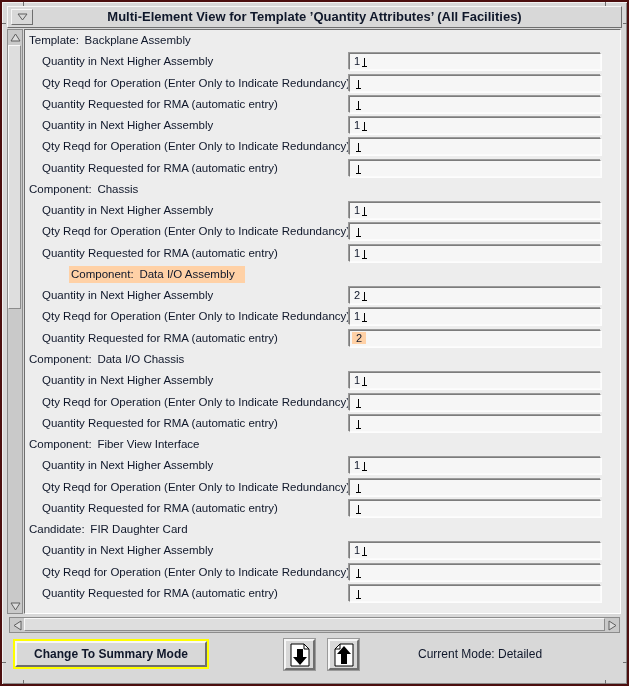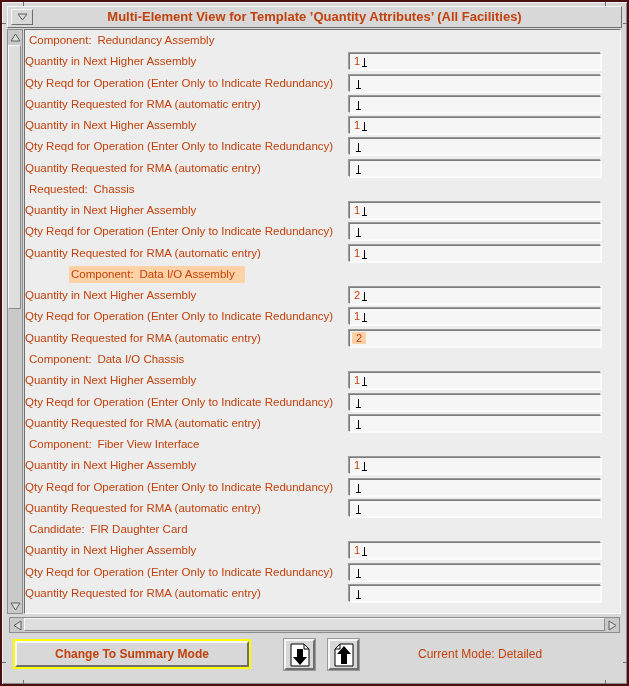--- a/index.html
+++ b/index.html
@@ -5,21 +5,21 @@
   :root{
     --frame:#d8d8d8; --content:#ededed; --fieldbg:#f6f6f6;
     --hl:#ffd1a6; --yellow:#ffff00; --maroon:#4c0e0e;
     --trough:#c9c9c9; --bevel-l:#f6f6f6; --bevel-d:#6f6f6f;
   }
   html,body{margin:0;padding:0;background:#8f8f8f;}
   .window{
     position:relative;width:629px;height:686px;box-sizing:border-box;
     background:var(--frame);border:2px solid var(--maroon);
     box-shadow:inset 1px 1px 0 #f2f2f2, inset -1px -1px 0 #8a8a8a;
-    font-family:"Liberation Sans",sans-serif;color:#c2410c;overflow:hidden;text-decoration:underline;
+    font-family:"Liberation Sans",sans-serif;color:#0f172a;overflow:hidden;text-decoration:underline;
   }
   .notch{position:absolute;background:#6f6f6f;}
   
   .titlebar{
     position:absolute;top:4px;left:5px;right:5px;height:20px;
     background:var(--frame);
     border:1px solid;border-color:var(--bevel-l) var(--bevel-d) var(--bevel-d) var(--bevel-l);
     text-align:center;font-weight:bold;font-size:13px;line-height:19px;
   }
   .menu-btn{
@@ -45,21 +45,21 @@
   
   .viewport{
     position:absolute;left:17px;right:1px;top:0;height:585px;box-sizing:border-box;
     background:var(--content);
     border:1px solid;border-color:#6f6f6f #ffffff #ffffff #6f6f6f;
     overflow:hidden;
   }
   .row{position:relative;height:21.28px;line-height:21.28px;font-size:11.5px;white-space:nowrap;}
   .header-label{display:inline-block;margin-left:2px;padding:0 10px 0 2px;line-height:17px;margin-top:2px;}
   .header-label.hl{background:var(--hl);margin-left:44px;}
-  .field-label{}
+  .field-label{margin-left:17px;}
   .field-box{
     position:absolute;left:324px;top:2px;width:250px;height:15px;box-sizing:content-box;
     background:var(--fieldbg);line-height:15px;font-size:11px;
     border:1px solid;border-color:#7c7c7c #fbfbfb #fbfbfb #7c7c7c;
     box-shadow:1px 1px 0 #fdfdfd, -1px -1px 0 #9a9a9a;
   }
   .field-value{padding-left:4px;}
   .field-value.sel{background:var(--hl);padding:0 4px;margin-left:2px;}
   .caret{display:inline-block;position:relative;width:5px;height:9px;margin-left:2px;top:2px;}
   .caret::before{content:"";position:absolute;left:2px;top:0;width:1px;height:9px;background:#000;}
@@ -72,21 +72,21 @@
   .hleft{left:0;top:0;width:14px;height:14px;}
   .hright{right:0;top:0;width:14px;height:14px;}
   .hthumb{
     position:absolute;left:14px;right:14px;top:0;height:13px;box-sizing:border-box;
     background:#dedede;border:1px solid #8c8c8c;border-top-color:#f8f8f8;border-left-color:#f8f8f8;
   }
   
   .footer{position:absolute;left:0;right:0;top:605px;bottom:0;}
   .mode-ring{position:absolute;left:6px;top:5px;border:2px solid var(--yellow);background:var(--frame);}
   .mode-btn{
-    width:234px;height:26px;background:var(--frame);box-sizing:border-box;
+    width:192px;height:26px;background:var(--frame);box-sizing:border-box;
     border:2px solid;border-color:var(--bevel-l) var(--bevel-d) var(--bevel-d) var(--bevel-l);
     font-weight:bold;font-size:12px;text-align:center;line-height:23px;cursor:default;
   }
   .pg-btn{
     position:absolute;top:5px;width:31px;height:31px;box-sizing:border-box;background:var(--frame);
     border:2px solid;border-color:var(--bevel-l) var(--bevel-d) var(--bevel-d) var(--bevel-l);
     outline:1px solid #9a9a9a;
     display:flex;align-items:center;justify-content:center;cursor:default;
   }
   .pg-down{left:277px;}
@@ -126,28 +126,28 @@
       </div>
       <div class="vthumb"></div>
       <div class="sbtn vdown">
         <svg width="11" height="9" viewBox="0 0 11 9">
           <path d="M1,1 L10,1 L5.5,8 Z" fill="#dcdcdc" stroke="#5f5f5f" stroke-width="1"></path>
         </svg>
       </div>
     </div>
 
     <div class="viewport">
-        <div class="row"><span class="header-label">Component: Redundancy Assembly</span></div>
-        <div class="row"><span class="field-label">Quantity in Next Higher Assembly</span><div class="field-box"><span class="field-value">1</span><span class="caret"></span></div></div>
-        <div class="row"><span class="field-label">Qty Reqd for Operation (Enter Only to Indicate Redundancy)</span><div class="field-box"><span class="field-value"></span><span class="caret"></span></div></div>
-        <div class="row"><span class="field-label">Quantity Requested for RMA (automatic entry)</span><div class="field-box"><span class="field-value"></span><span class="caret"></span></div></div>
-        <div class="row"><span class="field-label">Quantity in Next Higher Assembly</span><div class="field-box"><span class="field-value">1</span><span class="caret"></span></div></div>
-        <div class="row"><span class="field-label">Qty Reqd for Operation (Enter Only to Indicate Redundancy)</span><div class="field-box"><span class="field-value"></span><span class="caret"></span></div></div>
-        <div class="row"><span class="field-label">Quantity Requested for RMA (automatic entry)</span><div class="field-box"><span class="field-value"></span><span class="caret"></span></div></div>
-        <div class="row"><span class="header-label">Requested: Chassis</span></div>
+        <div class="row"><span class="header-label">Template: Backplane Assembly</span></div>
+        <div class="row"><span class="field-label">Quantity in Next Higher Assembly</span><div class="field-box"><span class="field-value">1</span><span class="caret"></span></div></div>
+        <div class="row"><span class="field-label">Qty Reqd for Operation (Enter Only to Indicate Redundancy)</span><div class="field-box"><span class="field-value"></span><span class="caret"></span></div></div>
+        <div class="row"><span class="field-label">Quantity Requested for RMA (automatic entry)</span><div class="field-box"><span class="field-value"></span><span class="caret"></span></div></div>
+        <div class="row"><span class="field-label">Quantity in Next Higher Assembly</span><div class="field-box"><span class="field-value">1</span><span class="caret"></span></div></div>
+        <div class="row"><span class="field-label">Qty Reqd for Operation (Enter Only to Indicate Redundancy)</span><div class="field-box"><span class="field-value"></span><span class="caret"></span></div></div>
+        <div class="row"><span class="field-label">Quantity Requested for RMA (automatic entry)</span><div class="field-box"><span class="field-value"></span><span class="caret"></span></div></div>
+        <div class="row"><span class="header-label">Component: Chassis</span></div>
         <div class="row"><span class="field-label">Quantity in Next Higher Assembly</span><div class="field-box"><span class="field-value">1</span><span class="caret"></span></div></div>
         <div class="row"><span class="field-label">Qty Reqd for Operation (Enter Only to Indicate Redundancy)</span><div class="field-box"><span class="field-value"></span><span class="caret"></span></div></div>
         <div class="row"><span class="field-label">Quantity Requested for RMA (automatic entry)</span><div class="field-box"><span class="field-value">1</span><span class="caret"></span></div></div>
         <div class="row"><span class="header-label hl">Component: Data I/O Assembly</span></div>
         <div class="row"><span class="field-label">Quantity in Next Higher Assembly</span><div class="field-box"><span class="field-value">2</span><span class="caret"></span></div></div>
         <div class="row"><span class="field-label">Qty Reqd for Operation (Enter Only to Indicate Redundancy)</span><div class="field-box"><span class="field-value">1</span><span class="caret"></span></div></div>
         <div class="row"><span class="field-label">Quantity Requested for RMA (automatic entry)</span><div class="field-box"><span class="field-value sel">2</span></div></div>
         <div class="row"><span class="header-label">Component: Data I/O Chassis</span></div>
         <div class="row"><span class="field-label">Quantity in Next Higher Assembly</span><div class="field-box"><span class="field-value">1</span><span class="caret"></span></div></div>
         <div class="row"><span class="field-label">Qty Reqd for Operation (Enter Only to Indicate Redundancy)</span><div class="field-box"><span class="field-value"></span><span class="caret"></span></div></div>

